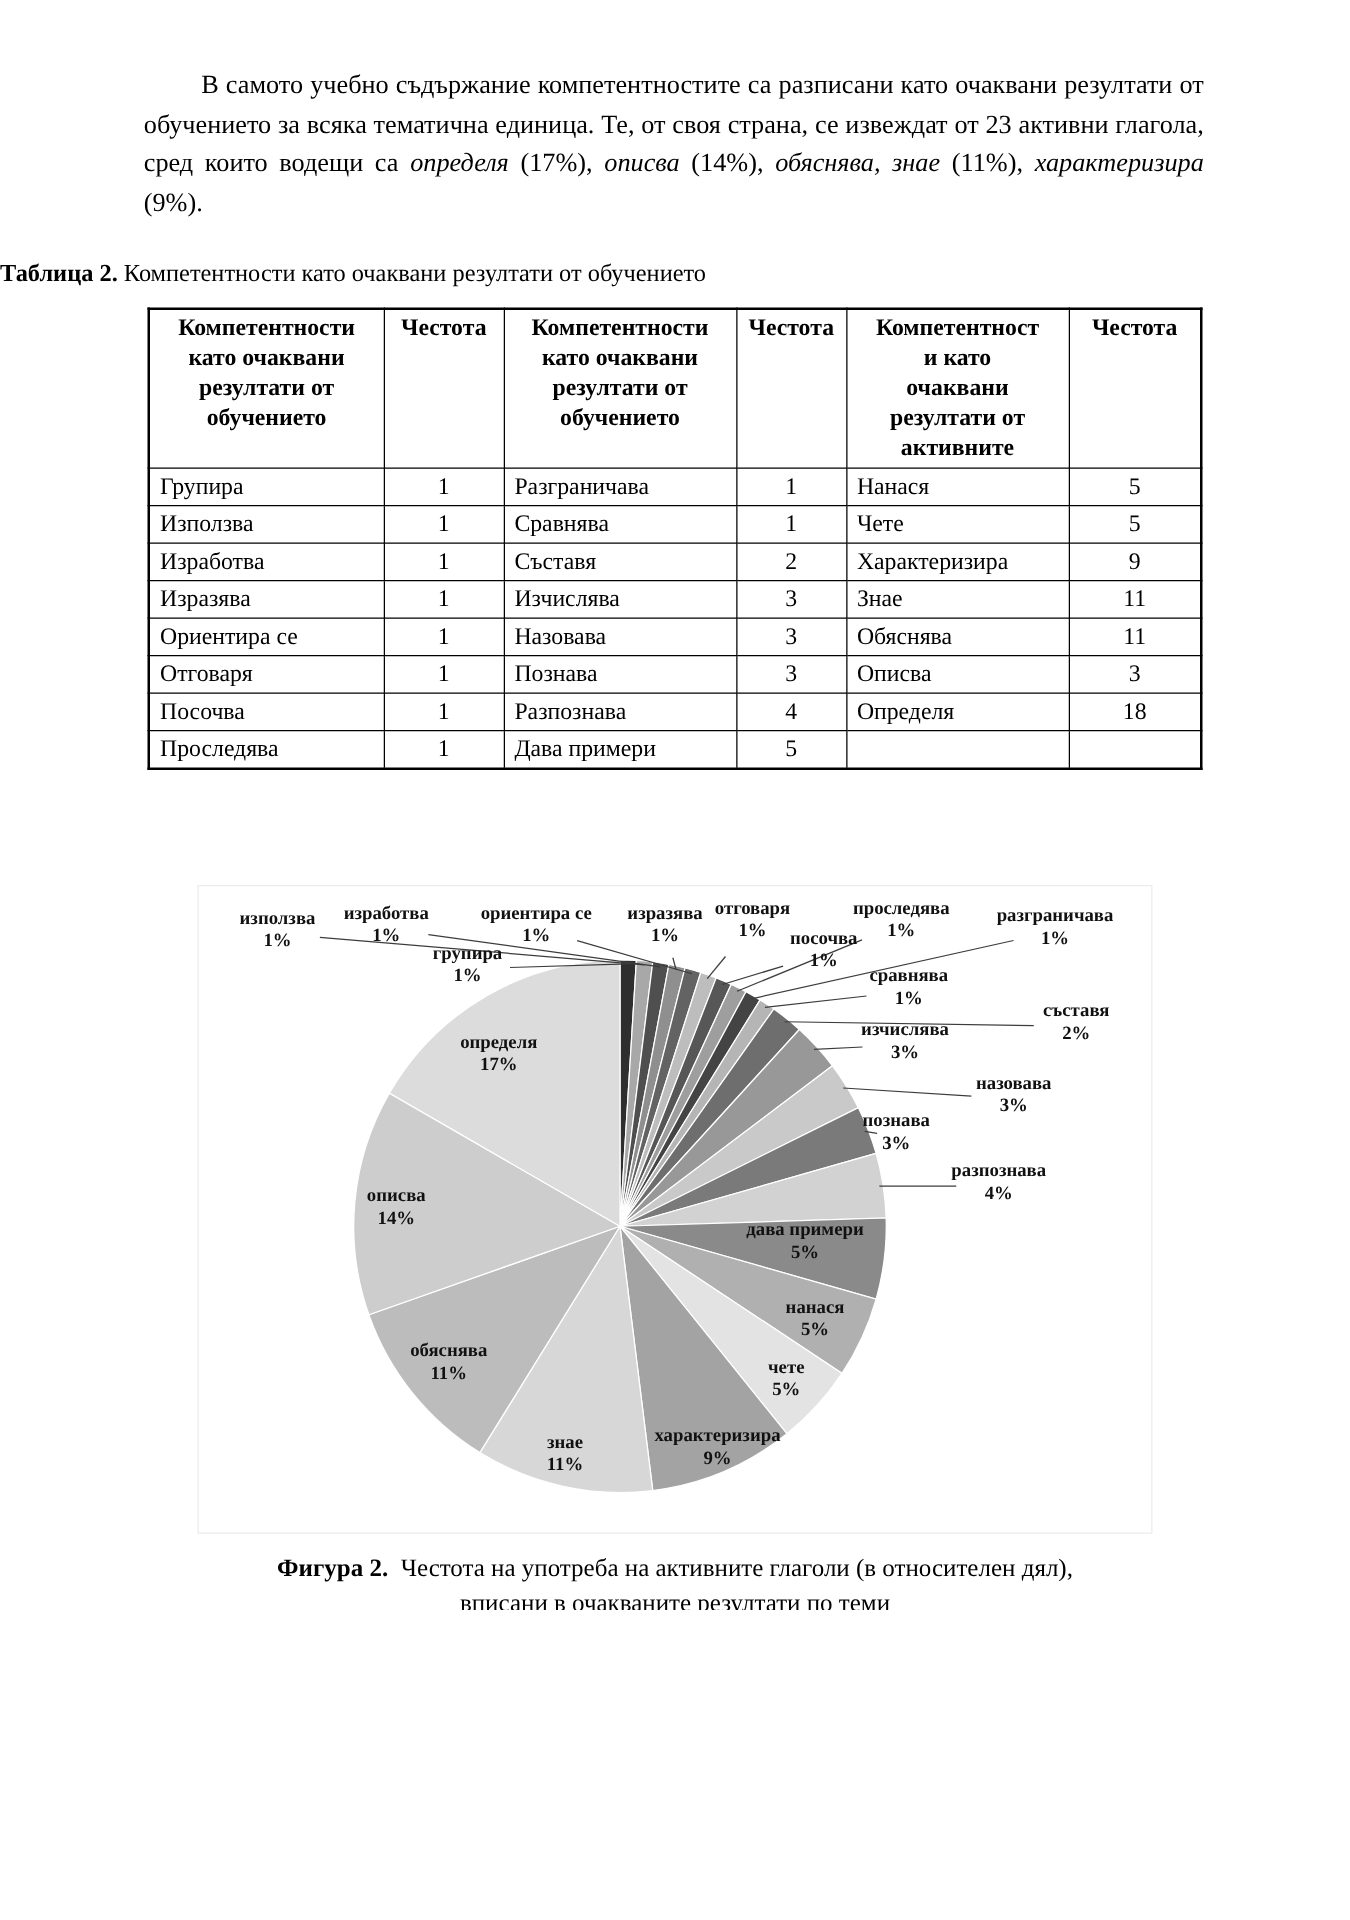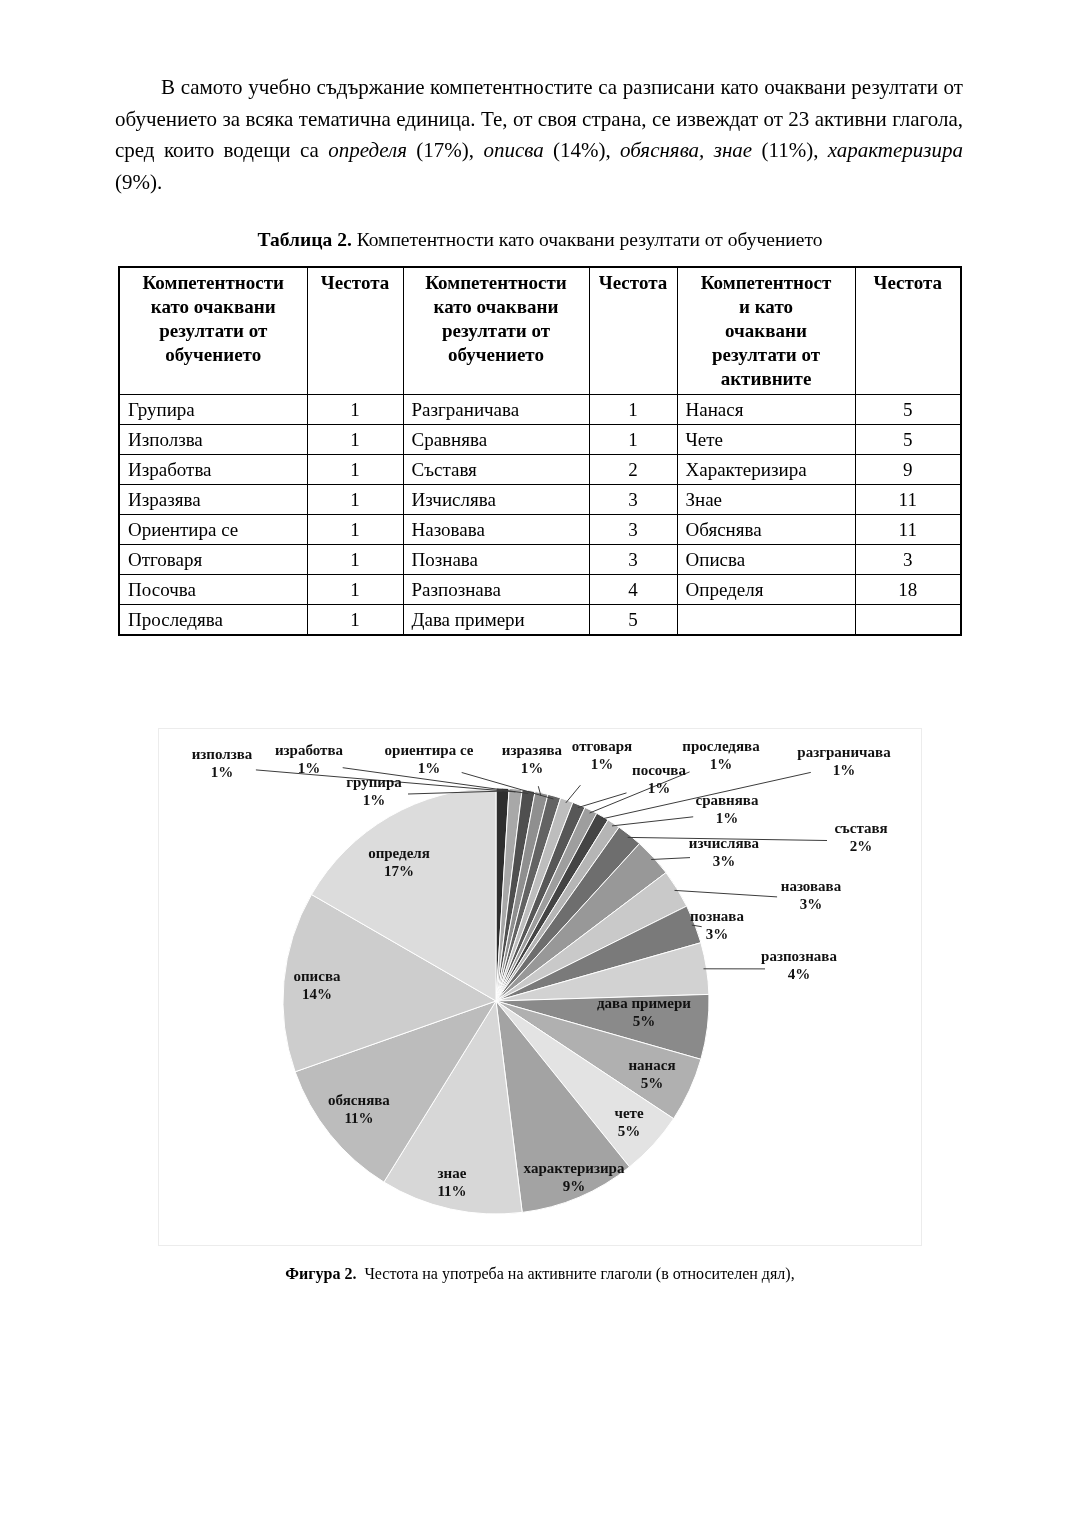--- a/index.html
+++ b/index.html
@@ -1,33 +1,33 @@
 <!DOCTYPE html>
 <html><head>
 <meta charset="utf-8">
 <style>
   html,body { margin:0; padding:0; background:#ffffff; }
   body { width:1080px; height:1536px; font-family:"Liberation Serif", serif; color:#000; }
-  .page { position:relative; width:1080px; height:1288px; overflow:hidden; background:#fff; box-sizing:border-box; padding-top:72px; }
+  .page { position:relative; width:1080px; height:1288px; overflow:hidden; background:#fff; box-sizing:border-box; padding-top:52px; }
 
   .intro { margin:0 117px 0 115px; font-size:21px; line-height:31.5px; text-align:justify; text-indent:46px; }
 
-  .tcaption { margin-top:28px; text-align:center; font-size:19.5px; line-height:27px; }
+  .tcaption { margin-top:28px; font-size:19.5px; line-height:27px; }
   .tcaption b { font-weight:bold; }
 
   table.comp { border-collapse:collapse; margin:13px auto 12px auto; width:842px; border:2px solid #000; table-layout:fixed; }
   table.comp th, table.comp td { border:1px solid #000; font-size:19px; overflow:hidden; }
   table.comp th { font-weight:bold; text-align:center; vertical-align:top; padding:3px 4px; line-height:24px; white-space:pre-line; }
   table.comp td { padding:2px 8px; height:25px; line-height:25px; vertical-align:middle; }
   table.comp td.freq { text-align:center; padding:2px 2px; }
 
   .figure { margin:92px auto 0 auto; width:762px; border:1px solid #ececec; background:#fff; }
   svg text { font-family:"Liberation Serif", serif; font-weight:bold; font-size:15px; fill:#111; text-anchor:middle; }
 
-  .fcaption { margin-top:14px; text-align:center; font-size:16px; line-height:28px; }
+  .fcaption { margin-top:14px; text-align:center; font-size:20px; line-height:28px; }
   .fcaption b { font-weight:bold; }
 
   .pageno { margin-top:36px; text-align:center; font-size:20px; }
 </style>
 </head>
 <body>
 
 <div class="page">
 
   <p class="intro"><span>В самото учебно съдържание компетентностите са разписани като очаквани резултати от обучението за всяка тематична единица. Те, от своя страна, се извеждат от 23 активни глагола, сред които водещи са </span><span style="font-style: italic;">определя</span><span> (17%), </span><span style="font-style: italic;">описва</span><span> (14%), </span><span style="font-style: italic;">обяснява, знае</span><span> (11%), </span><span style="font-style: italic;">характеризира</span><span> (9%).</span></p>

